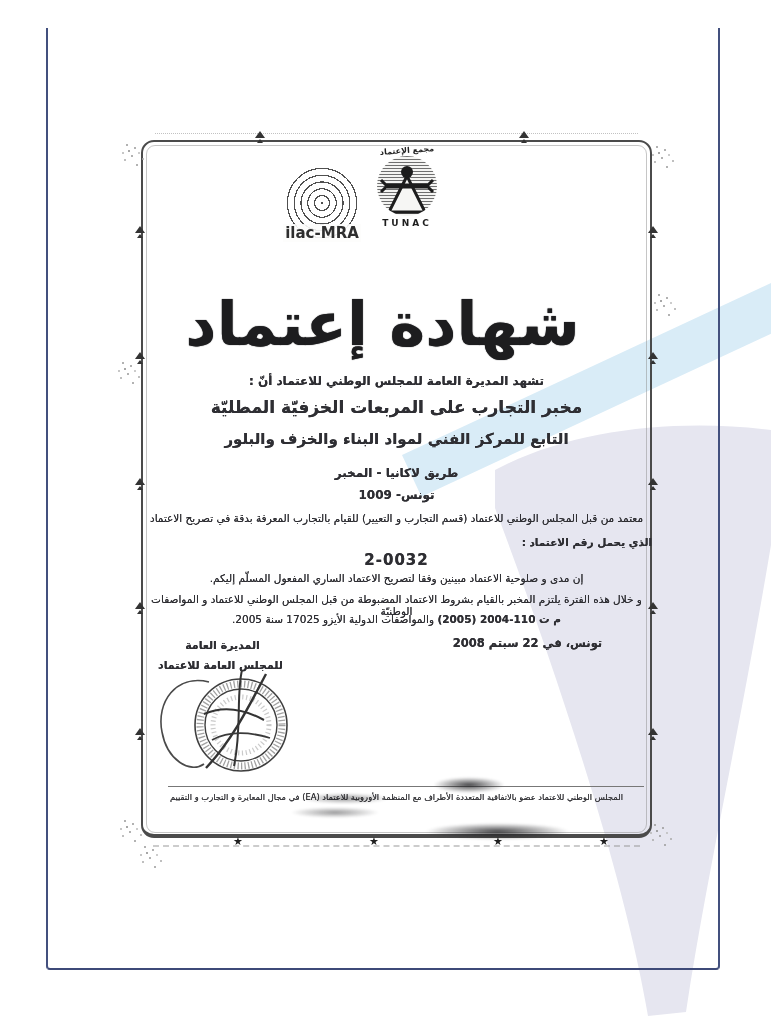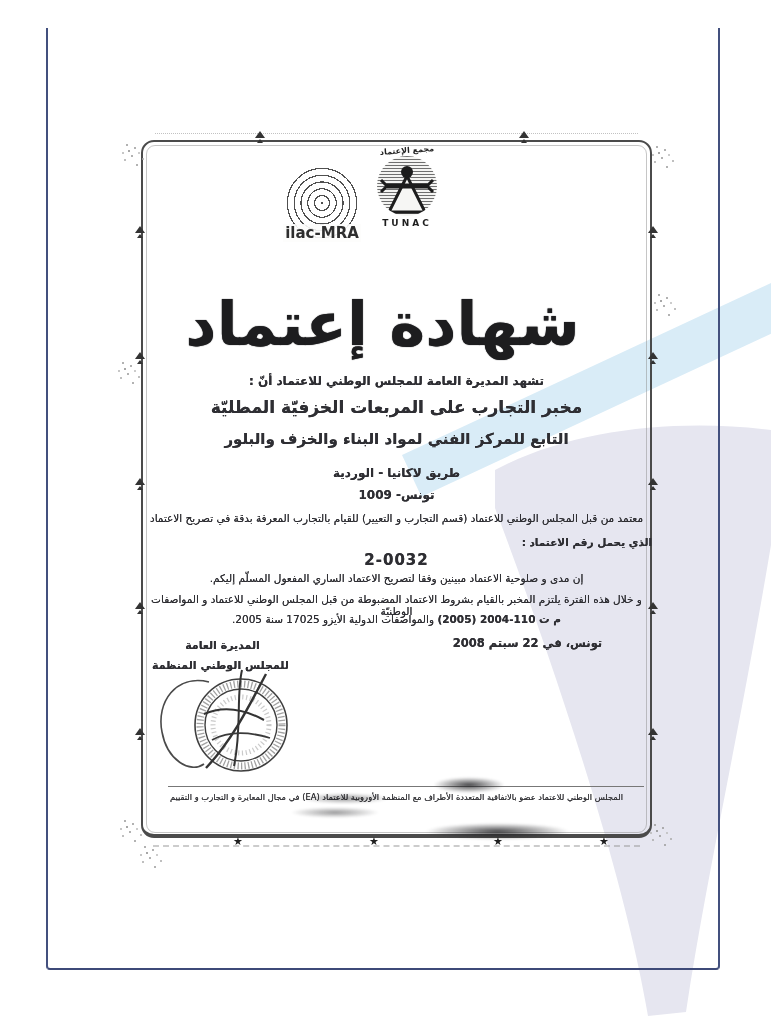--- a/index.html
+++ b/index.html
@@ -181,35 +181,35 @@
         <circle cx="30" cy="16" r="6" fill="#1c1c1c"></circle>
       </svg>
     </div>
     <div class="tunac-label">TUNAC</div>
   </div>
 
   <div class="t title">شهادة إعتماد</div>
   <div class="t intro">تشهد المديرة العامة للمجلس الوطني للاعتماد أنّ :</div>
   <div class="t lab1">مخبر التجارب على المربعات الخزفيّة المطليّة</div>
   <div class="t lab2">التابع للمركز الفني لمواد البناء والخزف والبلور</div>
-  <div class="t addr1">طريق لاكانيا - الوردية</div>
+  <div class="t addr1">طريق لاكانيا - المخبر</div>
   <div class="t addr2">تونس- 1009</div>
   <div class="t b1">معتمد من قبل المجلس الوطني للاعتماد (قسم التجارب و التعيير) للقيام بالتجارب المعرفة بدقة في تصريح الاعتماد</div>
   <div class="t b2">الذي يحمل رقم الاعتماد :</div>
   <div class="t num">2-0032</div>
   <div class="t b3">إن مدى و صلوحية الاعتماد مبينين وفقا لتصريح الاعتماد الساري المفعول المسلّم إليكم.</div>
   <div class="t b4">و خلال هذه الفترة يلتزم المخبر بالقيام بشروط الاعتماد المضبوطة من قبل المجلس الوطني للاعتماد و المواصفات الوطنيّة</div>
   <div class="t b5">
     <span class="bold">م ت 110-2004 (2005)</span>
     <span>والمواصفات الدولية الأيزو 17025 سنة 2005.</span>
   </div>
 
   <div class="t date">تونس، في 22 سبتم 2008</div>
   <div class="t sig1">المديرة العامة</div>
-  <div class="t sig2">للمجلس الوطني المنظمة</div>
+  <div class="t sig2">للمجلس العامة للاعتماد</div>
   <div class="stamp">
     <svg width="170" height="115" viewBox="0 0 170 115">
       <path d="M63 14 C30 6 10 34 16 64 C21 92 44 106 58 96" fill="none" stroke="#4a4a4a" stroke-width="1.6"></path>
       <circle cx="95" cy="57" r="46" fill="none" stroke="#3f3f3f" stroke-width="1.6"></circle>
       <circle cx="95" cy="57" r="36" fill="none" stroke="#3f3f3f" stroke-width="1.4"></circle>
       <circle cx="95" cy="57" r="41" fill="none" stroke="#555" stroke-width="7" stroke-dasharray="1.3 2.2" opacity="0.55"></circle>
       <circle cx="95" cy="57" r="28" fill="none" stroke="#666" stroke-width="5" stroke-dasharray="1.2 2.6" opacity="0.35"></circle>
       <path d="M120 6 C105 34 88 70 60 100" stroke="#333" stroke-width="2.4" fill="none"></path>
       <path d="M96 2 C90 28 96 60 88 98" stroke="#333" stroke-width="2" fill="none"></path>
       <path d="M58 46 C76 38 96 40 118 52" stroke="#333" stroke-width="2" fill="none"></path>

